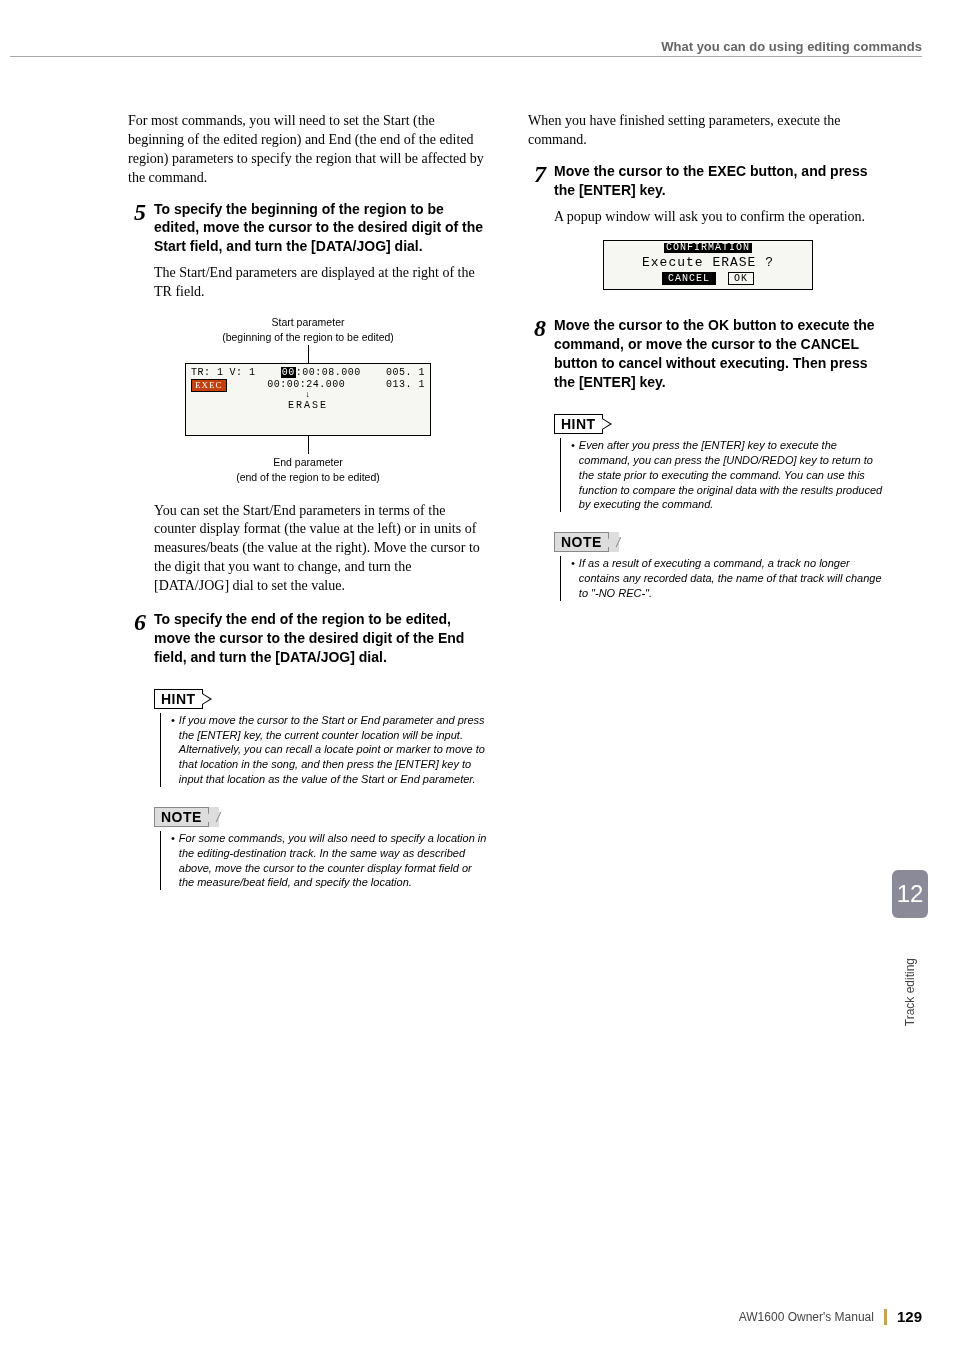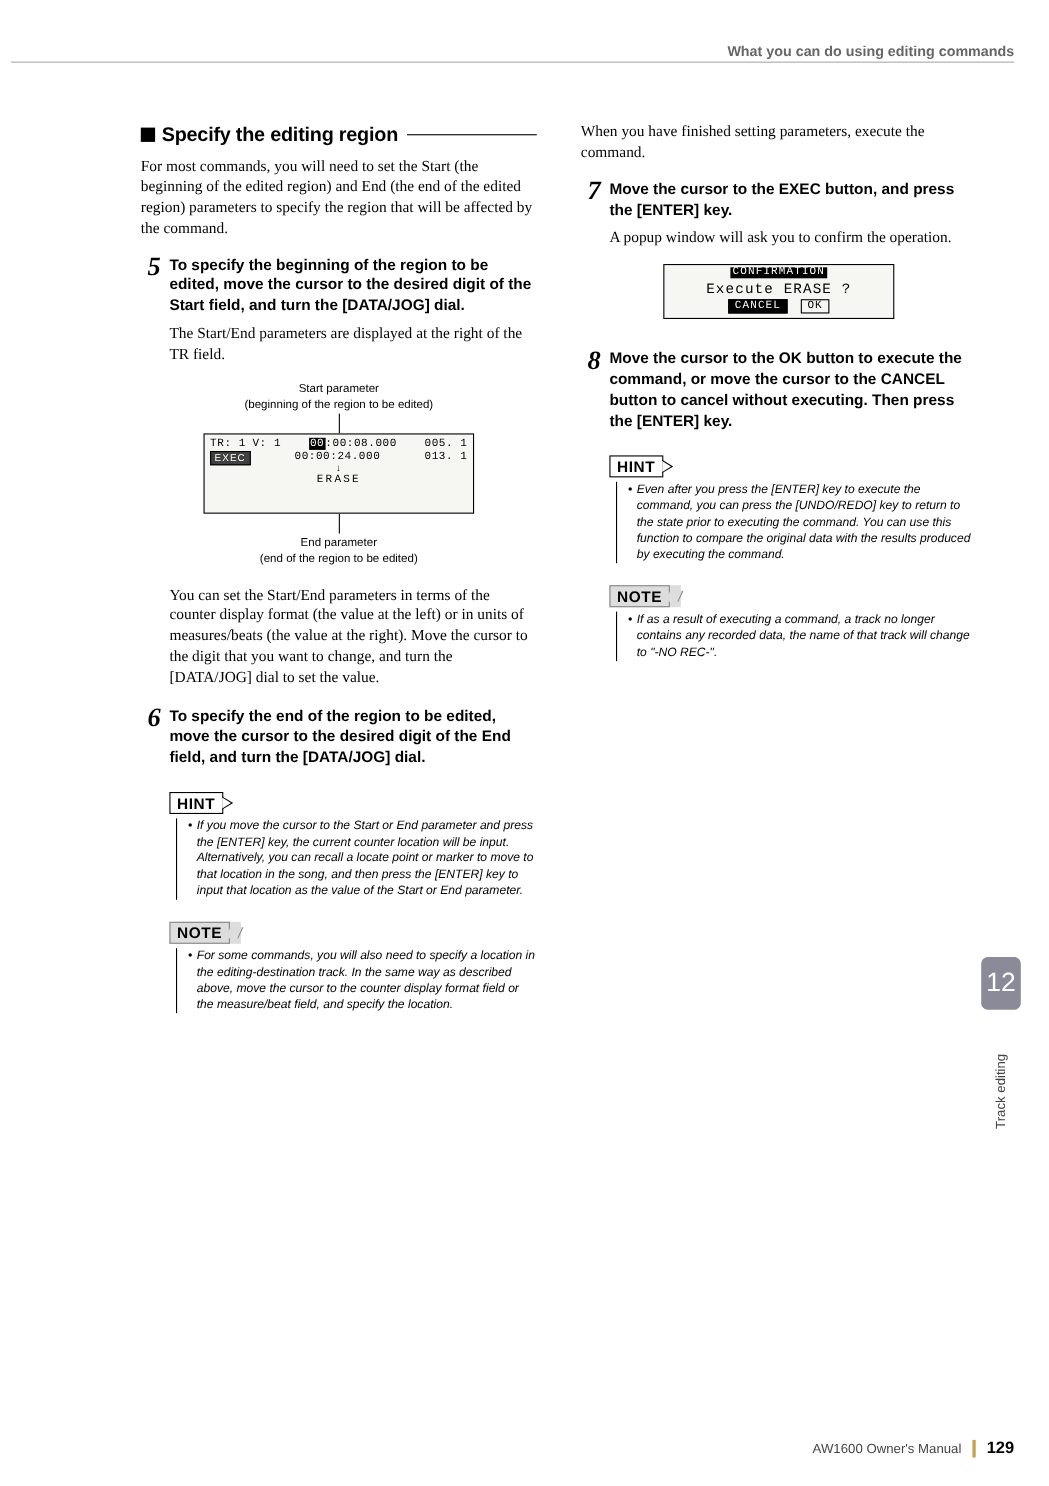--- a/index.html
+++ b/index.html
@@ -123,23 +123,23 @@
     letter-spacing: 0.5px;
     line-height: 1.15;
     position: relative;
   }
   .lcd .row1 { display: flex; justify-content: space-between; }
   .lcd .row2 { display: flex; justify-content: space-between; }
   .lcd .left-small { display: inline-flex; gap: 6px; }
   .lcd .exec-btn {
     display: inline-block;
     border: 1px solid #000;
-    background: #404040;
+    background: #c2410c;
     color: #fff;
-    font-family: Liberation Sans, sans-serif;
+    font-family: Liberation Serif, serif;
     font-size: 9px;
     padding: 0 3px;
     letter-spacing: 1px;
     line-height: 1.2;
   }
   .lcd .tick-down {
     text-align: center;
     font-size: 9px;
     margin-top: -2px;
   }
@@ -298,25 +298,20 @@
 <body>
 
 <div class="header-bar">
   <span>What you can do using editing commands</span>
 </div>
 <div class="header-rule"></div>
 
 <div class="page">
 
   <div class="col">
-    <div class="sec-head">
-      <span class="sq"></span>
-      <span class="title">Specify the editing region</span>
-      <span class="rule"></span>
-    </div>
     <p class="body-text">For most commands, you will need to set the Start (the beginning of the edited region) and End (the end of the edited region) parameters to specify the region that will be affected by the command.</p>
 
     <div class="step">
       <div class="step-num">5</div>
       <div class="step-title">To specify the beginning of the region to be edited, move the cursor to the desired digit of the Start field, and turn the [DATA/JOG] dial.</div>
     </div>
     <p class="step-body">The Start/End parameters are displayed at the right of the TR field.</p>
 
     <div class="diagram">
       <div class="d-caption">Start parameter</div>

